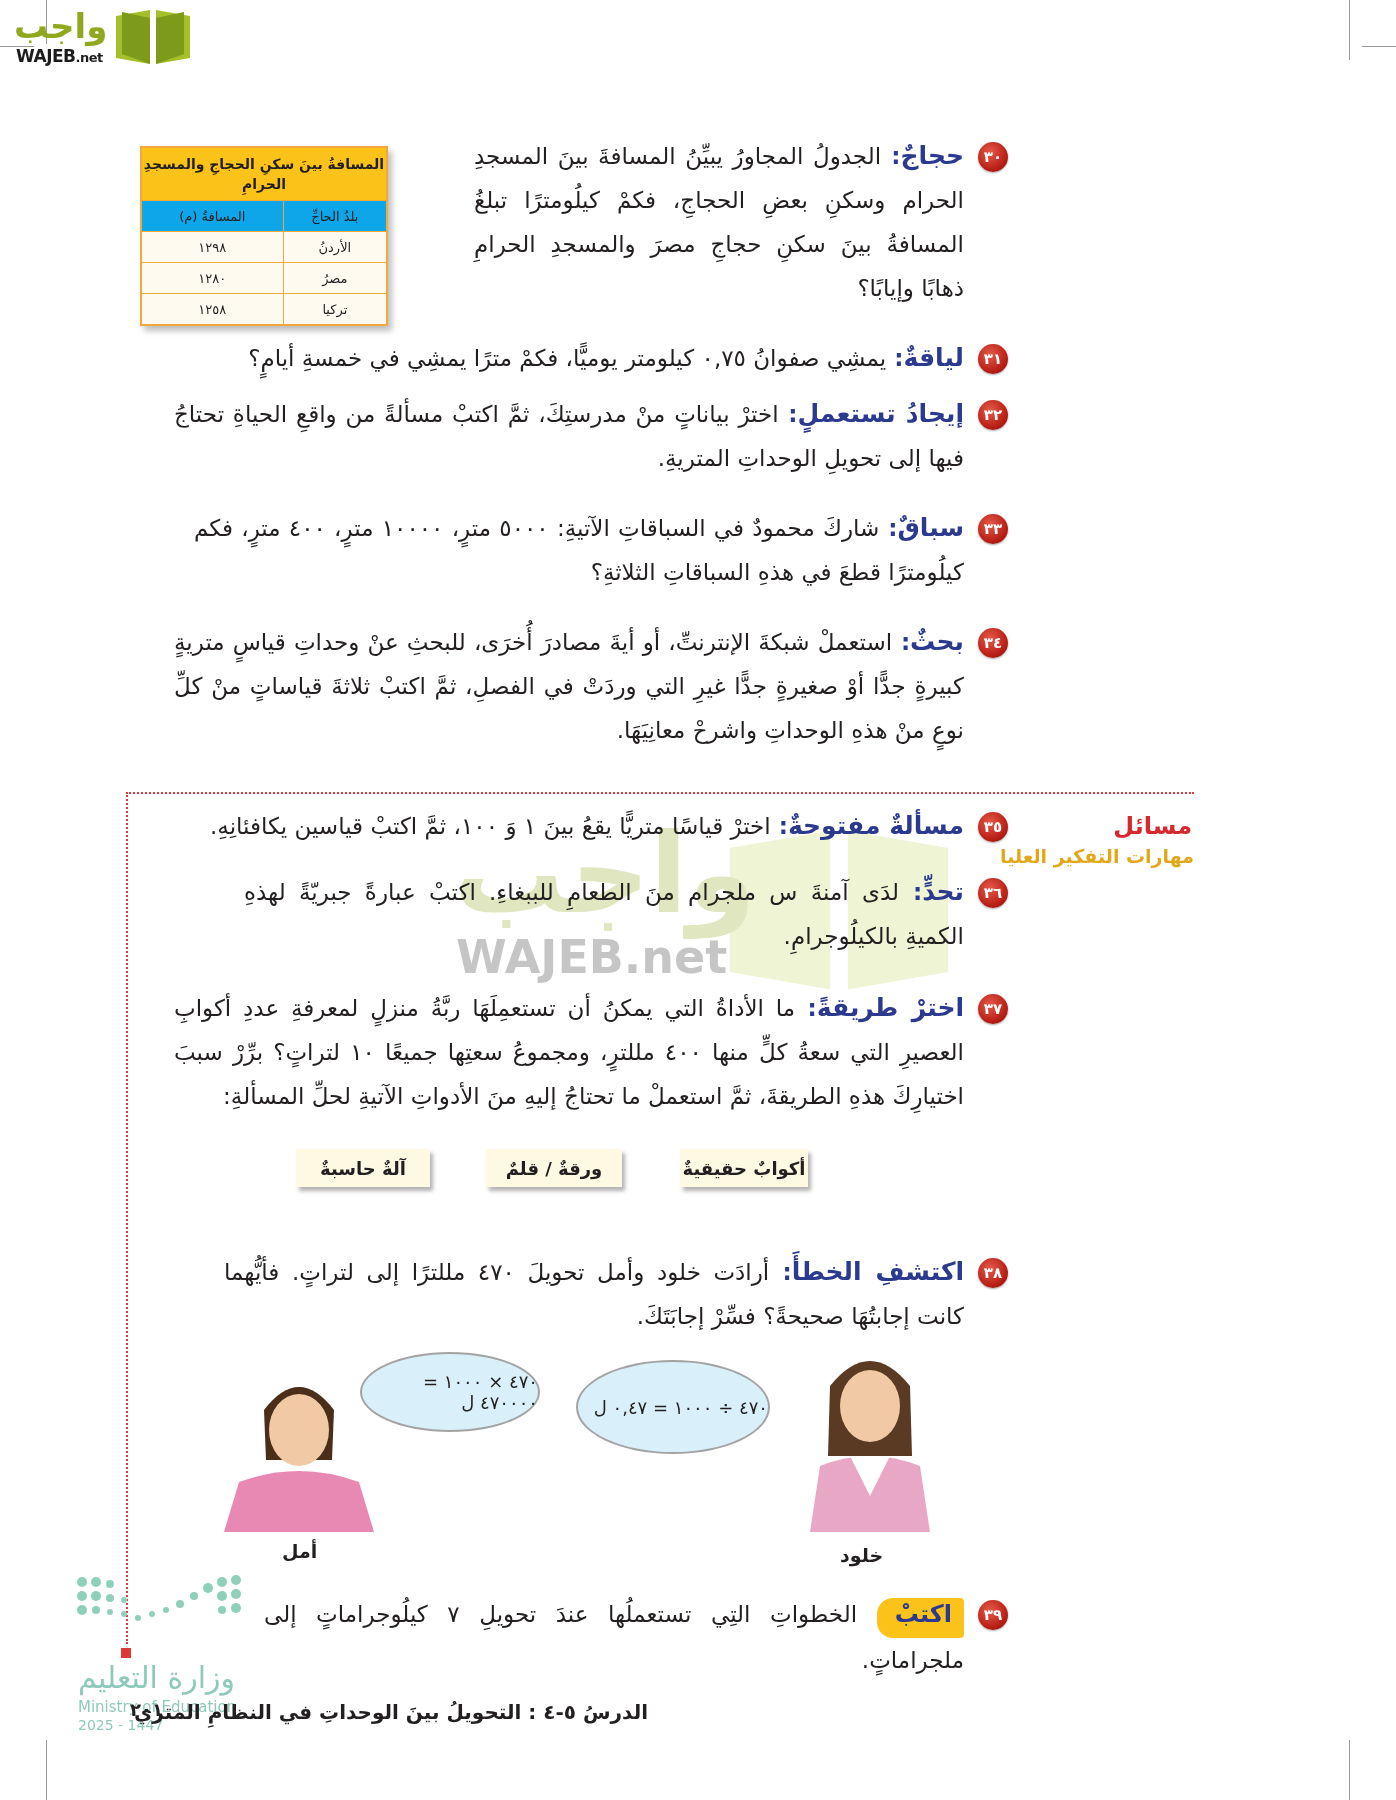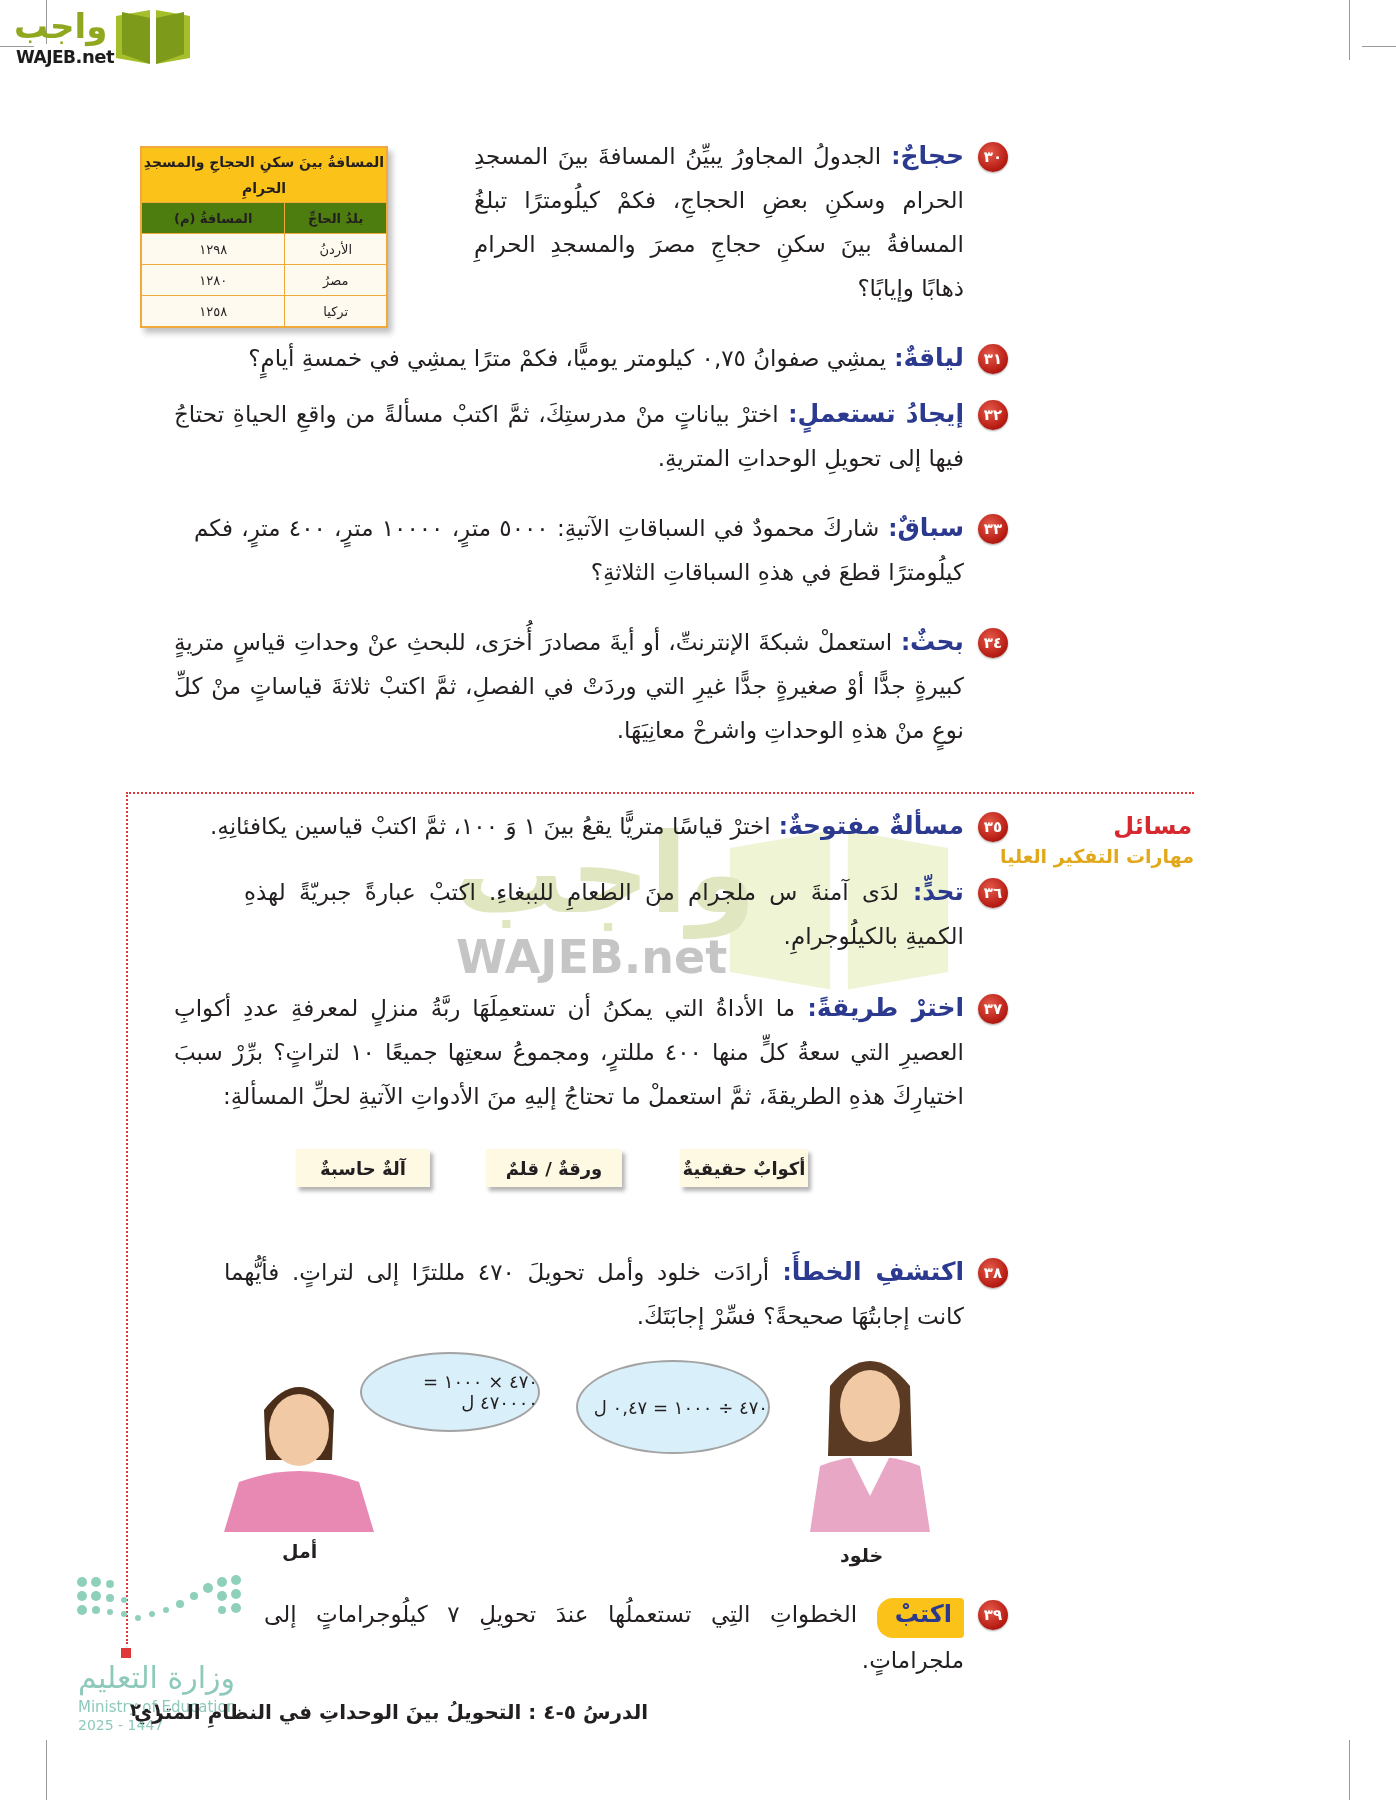--- a/index.html
+++ b/index.html
@@ -7,38 +7,38 @@
        font-family:"DejaVu Sans", sans-serif;color:#231f20;}
   .abs{position:absolute;}
   
   .crop-v{position:absolute;width:1px;background:#9a9a9a;}
   .crop-h{position:absolute;height:1px;background:#9a9a9a;}
 
   
   .logo{left:8px;top:6px;width:182px;height:62px;}
   .logo-ar{position:absolute;left:6px;top:0;font-size:34px;font-weight:bold;color:#8fa81f;direction:rtl;}
   .logo-en{position:absolute;left:8px;top:40px;font-size:17px;font-weight:bold;color:#1c1c1c;letter-spacing:-0.5px;}
-  .logo-en small{font-size:18px;}
+  .logo-en small{font-size:13px;}
   .logo-book{position:absolute;left:106px;top:2px;width:78px;height:58px;}
 
   
   .prob{position:absolute;right:432px;direction:rtl;text-align:justify;font-size:23px;line-height:44px;}
   .num{position:absolute;right:-44px;top:8px;width:30px;height:30px;border-radius:50%;
        background:radial-gradient(circle at 40% 35%,#e45a4a,#b81d14 65%,#7d0d08);
        color:#fff;font-size:15px;font-weight:bold;display:flex;align-items:center;justify-content:center;
        box-shadow:0 1px 2px rgba(0,0,0,.35);}
   .kw{color:#2b3a8f;font-weight:bold;font-size:25px;}
   .colon{color:#2b3a8f;font-weight:bold;}
 
   
   .tbl{left:140px;top:146px;width:248px;border:2px solid #f0a93a;box-shadow:4px 5px 6px rgba(0,0,0,.25);
        border-collapse:collapse;direction:rtl;font-size:13px;}
   .tbl td,.tbl th{border:1px solid #f0a93a;text-align:center;}
-  .tbl .cap{background:#fbc21a;font-weight:bold;font-size:14px;line-height:26px;height:50px;}
-  .tbl .hd{background:#4d7c0f;font-weight:bold;height:28px;}
+  .tbl .cap{background:#fbc21a;font-weight:bold;font-size:14px;line-height:20px;height:50px;}
+  .tbl .hd{background:#0ea5e9;font-weight:normal;height:28px;}
   .tbl .rw{background:#fffaf0;height:28px;}
 
   
   .dotbox{left:126px;top:792px;width:1066px;height:850px;border-top:2px dotted #e0373a;border-left:2px dotted #e0373a;}
   .dot-end{left:121px;top:1648px;width:10px;height:10px;background:#e0373a;}
   .sec-title{right:204px;top:812px;direction:rtl;font-size:24px;font-weight:bold;color:#d7282f;}
   .sec-sub{right:202px;top:845px;direction:rtl;font-size:19px;font-weight:bold;color:#e2a81c;}
 
   
   .wm{left:454px;top:820px;width:500px;height:180px;opacity:.28;}

